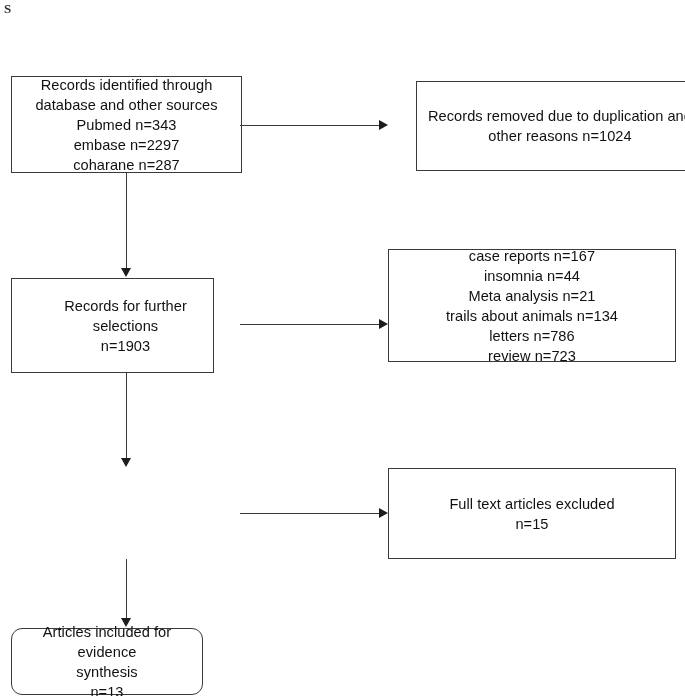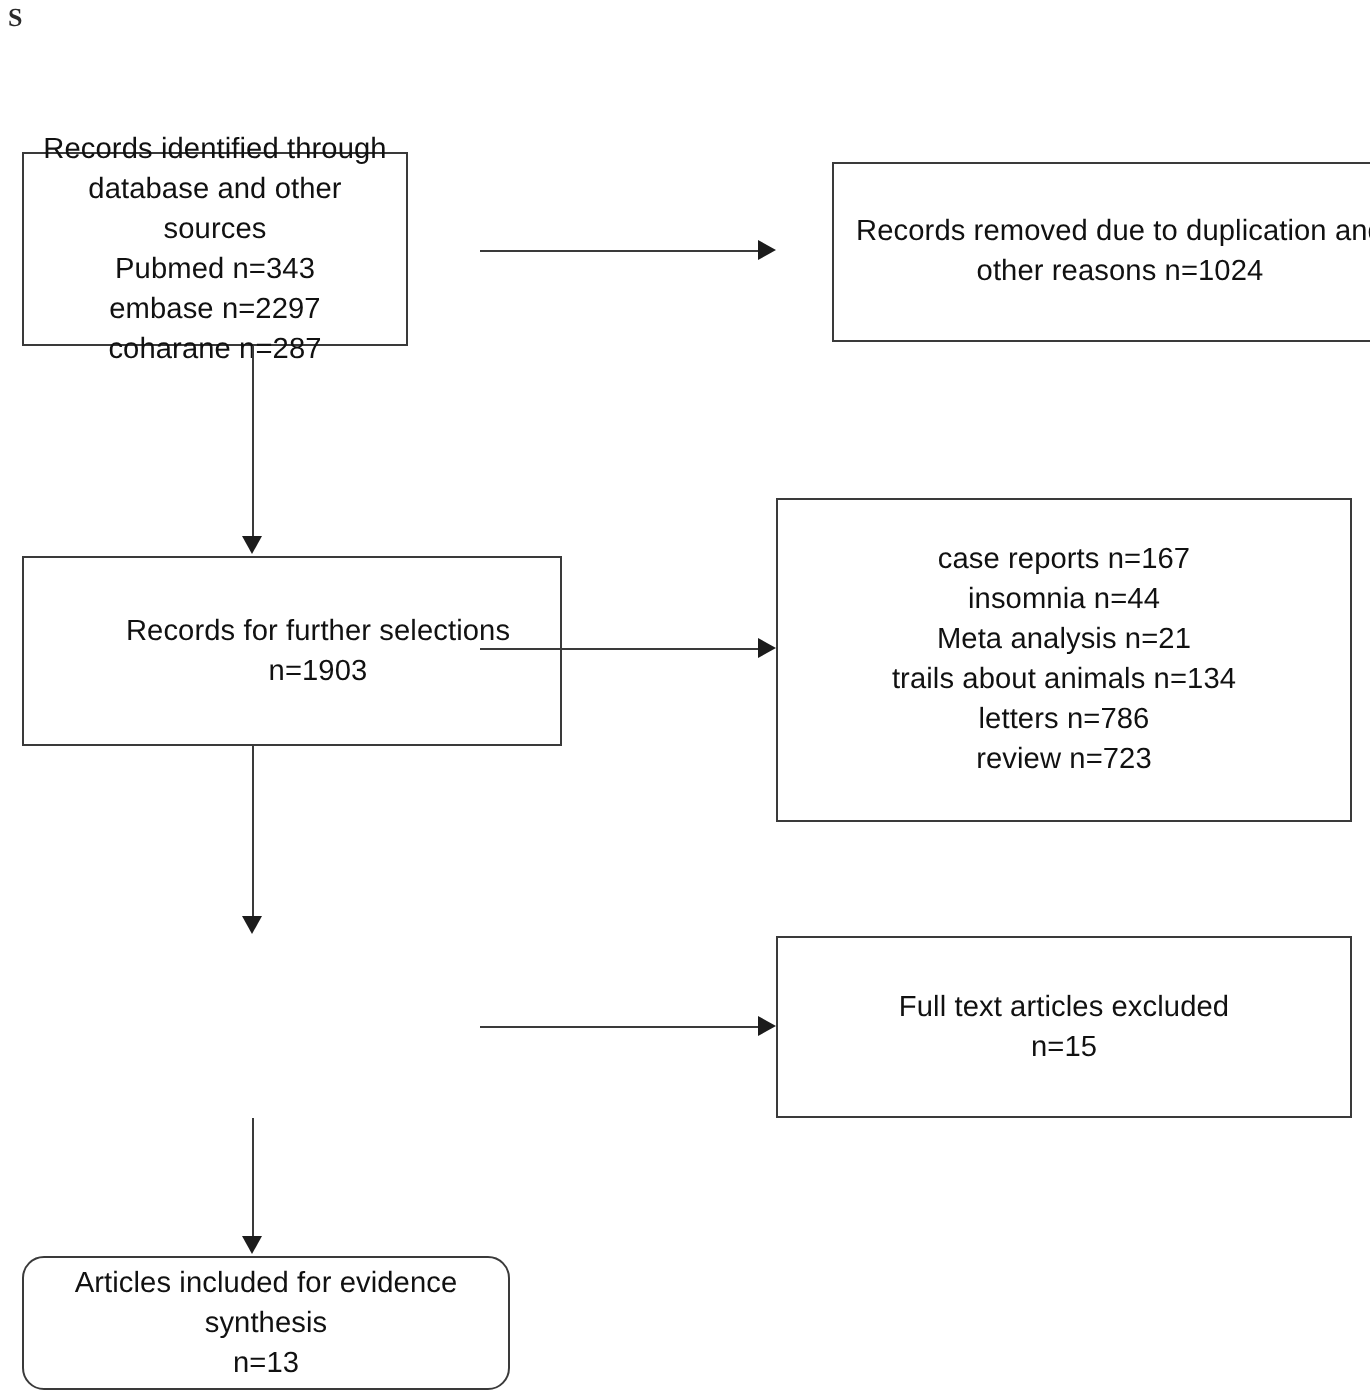--- a/index.html
+++ b/index.html
@@ -53,27 +53,27 @@
     line-height: 20px;
     color: #111111;
     white-space: pre-line;
     letter-spacing: 0.05px;
   }
   .node.rounded {
     border-radius: 11px;
   }
 
   
-  #node-identified   { left: 11px;  top: 76px;  width: 193px; height: 97px; }
+  #node-identified   { left: 11px;  top: 76px;  width: 231px; height: 97px; }
   #node-duplicates   { left: 388px; top: 81px;  width: 288px; height: 90px; margin-left: 28px; }
-  #node-further      { left: 11px;  top: 278px; width: 270px; height: 95px; padding-left: 32px; }
-  #node-excluded-rsn { left: 388px; top: 249px; width: 288px; height: 162px; justify-content: center; }
+  #node-further      { left: 11px;  top: 278px; width: 203px; height: 95px; padding-left: 32px; }
+  #node-excluded-rsn { left: 388px; top: 249px; width: 288px; height: 113px; justify-content: center; }
   #node-fulltext     { left: 11px;  top: 468px; width: 229px; height: 91px; }
   #node-fulltext-exc { left: 388px; top: 468px; width: 288px; height: 91px; }
-  #node-included     { left: 11px;  top: 628px; width: 244px; height: 67px; justify-content: center; }
+  #node-included     { left: 11px;  top: 628px; width: 192px; height: 67px; justify-content: center; }
 
   
   .conn {
     position: absolute;
     background: #3a3a3a;
   }
   .conn-v { width: 1.5px; }
   .conn-h { height: 1.5px; }
 
   

